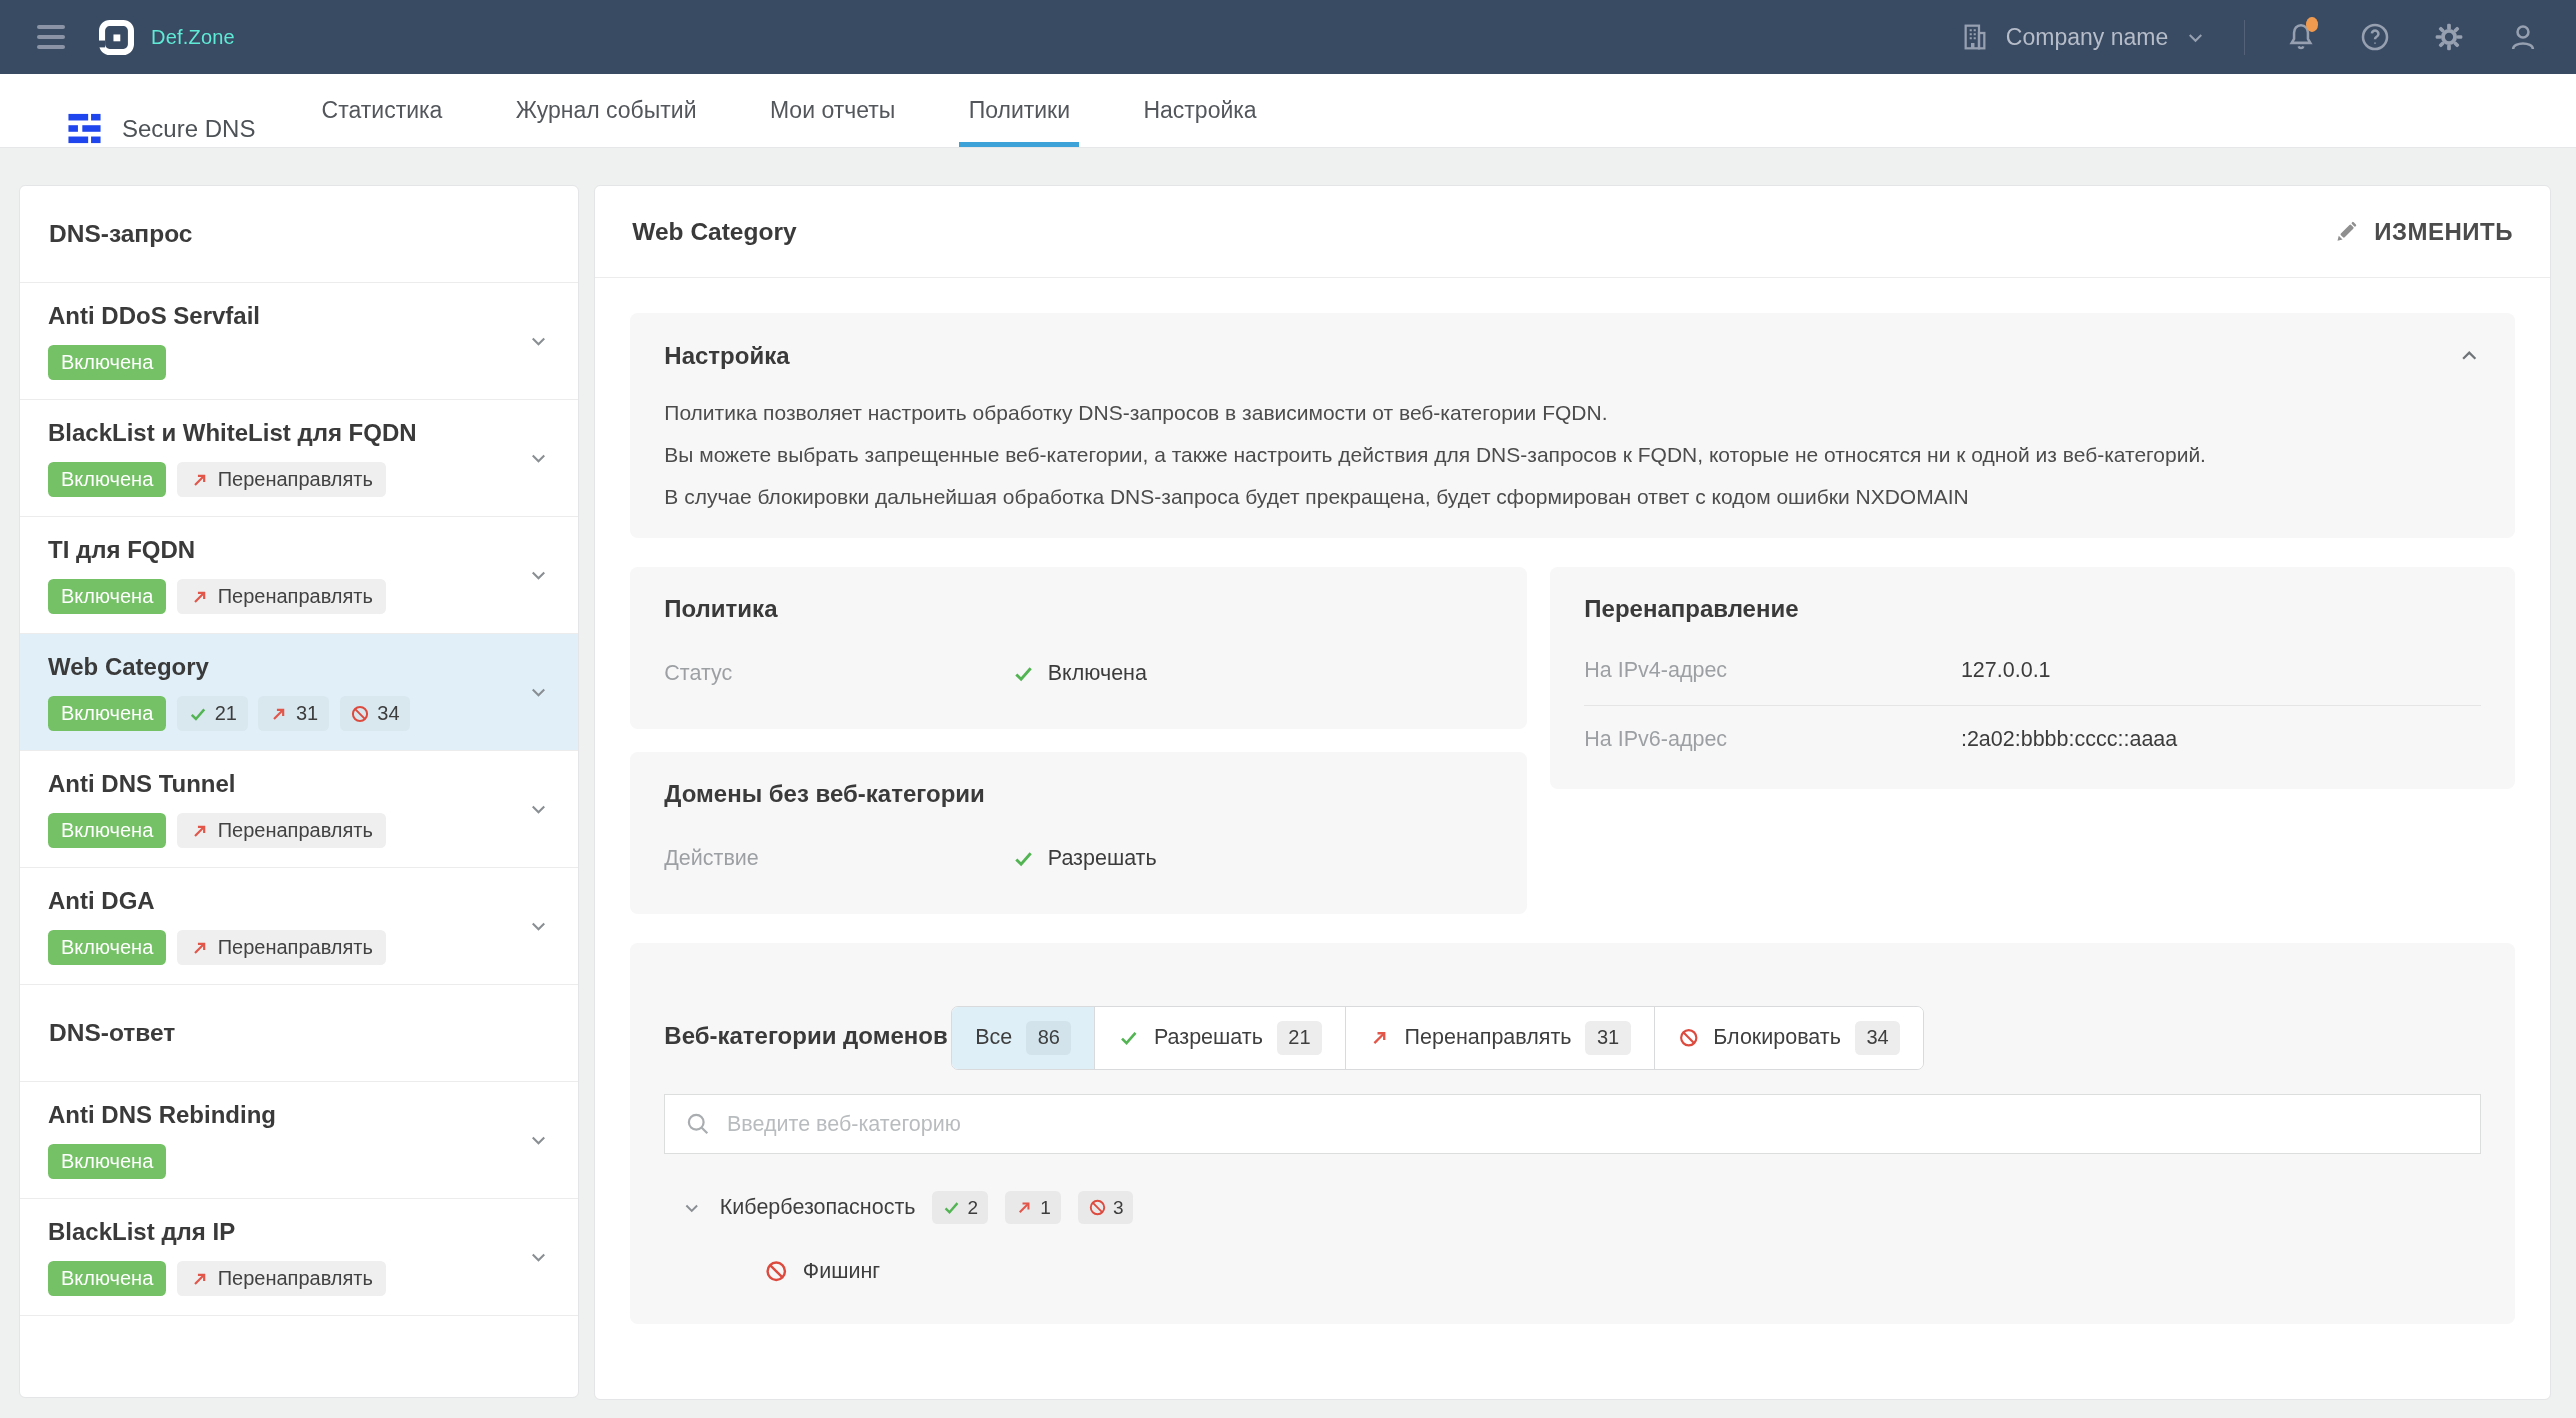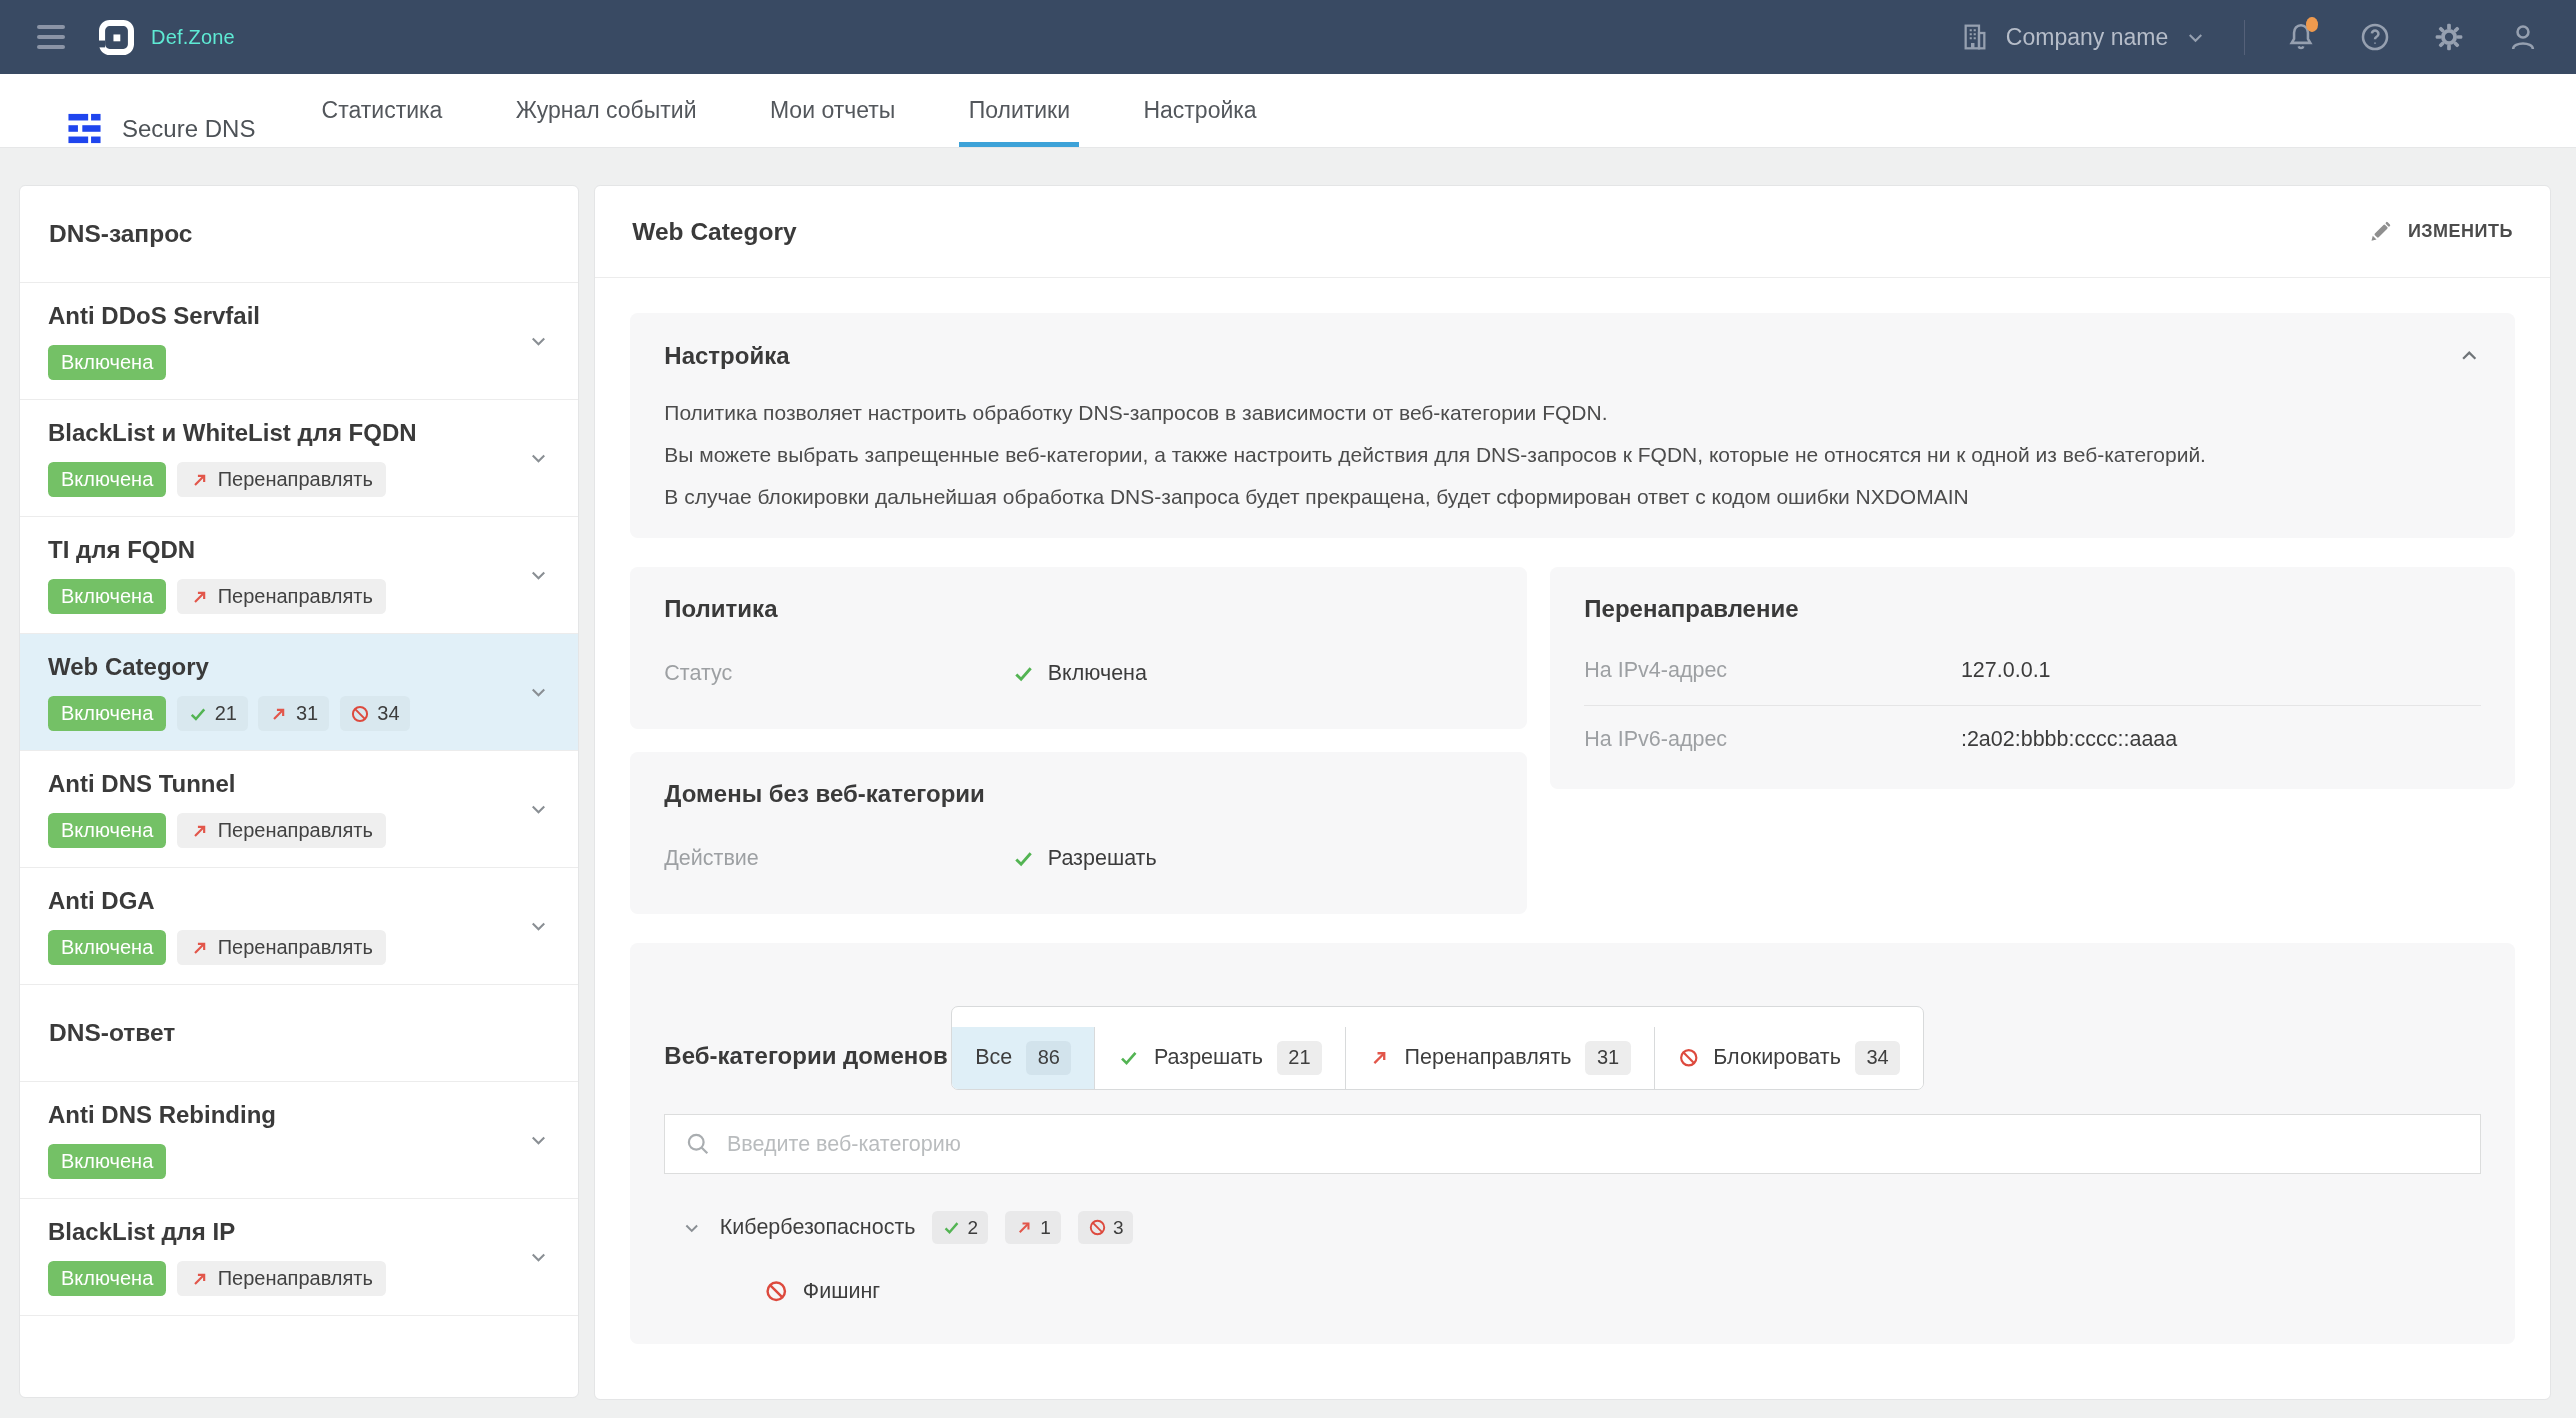--- a/index.html
+++ b/index.html
@@ -44,21 +44,21 @@
   .badge-action { background:#efefef; color:#424242; }
   .chip { display:inline-flex; align-items:center; gap:7px; font-size:20px; color:#3d3d3d; border-radius:5.4px; padding:6.1px 10.7px; background:#efefef; }
   .sb-item.selected .chip { background:#d9e8ef; }
   .sb-chevron { position:absolute; right:28px; top:50%; transform:translateY(-50%); }
   .sb-stub { height:21.5px; background:#fff; }
 
   
   .panel { flex:1; height:1215px; background:#fff; border:0.8px solid #e4e5e6; border-radius:6.1px; overflow:hidden; }
   .panel-header { height:92px; display:flex; align-items:center; justify-content:space-between; padding:0 37px; border-bottom:0.8px solid #ececec; }
   .panel-title { font-size:24.5px; font-weight:bold; color:#3a3a3a; }
-  .edit-btn { display:flex; align-items:center; gap:14px; font-size:18px; font-weight:bold; color:#4c4c4c; letter-spacing:0.5px; }
+  .edit-btn { display:flex; align-items:flex-end; gap:14px; font-size:24px; font-weight:bold; color:#4c4c4c; letter-spacing:0.5px; }
   .panel-body { padding:35px 35px 0 35px; }
 
   .gcard { background:#f7f7f8; border-radius:7.7px; }
 
   
   .desc-card { padding:29px 34px 31px 34px; margin-bottom:29px; position:relative; }
   .desc-head { display:flex; align-items:center; justify-content:space-between; margin-bottom:32px; }
   .card-title { font-size:24px; font-weight:bold; color:#3a3a3a; }
   .desc-card p { font-size:21px; color:#4c4c4c; line-height:1.0; margin-bottom:21px; }
   .desc-card p:last-child { margin-bottom:0; }
@@ -72,21 +72,21 @@
   .kv-label { flex:0 0 42%; font-size:21.5px; color:#9da0a3; }
   .kv-value { display:flex; align-items:center; gap:12.3px; font-size:21.5px; color:#3c3c3c; }
   .kv-sep { border:none; border-top:0.8px solid #e5e5e6; margin:21.5px 0; }
   .redirect-card { padding-bottom:37px; }
   .redirect-card .kv-row { margin-top:35px; }
   .redirect-card .kv-row + hr + .kv-row { margin-top:0; }
 
   
   .webcats { margin-top:29px; padding:32px 34px 40px 34px; }
   .seg-control { margin-top:31px; display:inline-flex; background:#fff; border:0.8px solid #d8dadb; border-radius:7px; overflow:hidden; }
-  .seg { display:flex; align-items:center; gap:14px; padding:14px 23px; font-size:21.5px; color:#3e3e3e; border-right:0.8px solid #d8dadb; background:#fff;margin-top:20px; }
+  .seg { display:flex; align-items:center; gap:14px; padding:14px 23px; font-size:21.5px; color:#3e3e3e; border-right:0.8px solid #d8dadb; background:#fff; }
   .seg:last-child { border-right:none; }
   .seg.active { background:#dfeff7; }
   .seg-count { background:#ededed; border-radius:5.4px; padding:5.4px 11.5px; font-size:20px; color:#3e3e3e; }
   .seg.active .seg-count { background:#d2e3ec; }
   .search-box { margin-top:24.5px; height:60px; background:#fff; border:0.8px solid #dcdddd; border-radius:0; display:flex; align-items:center; padding:0 18.4px; gap:15.3px; }
   .search-box input { flex:1; border:none; outline:none; font-size:21.5px; color:#3c3c3c; background:transparent; font-family:inherit; }
   .search-box input::placeholder { color:#b9bcbe; }
   .cat-group { margin-top:37px; display:flex; align-items:center; gap:17px; padding-left:17px; }
   .cat-name { font-size:21.5px; color:#3e3e3e; }
   .cat-chip { display:inline-flex; align-items:center; gap:6.1px; background:#e9e9ea; border-radius:5.4px; padding:5.4px 10px; font-size:19px; color:#3d3d3d; }

